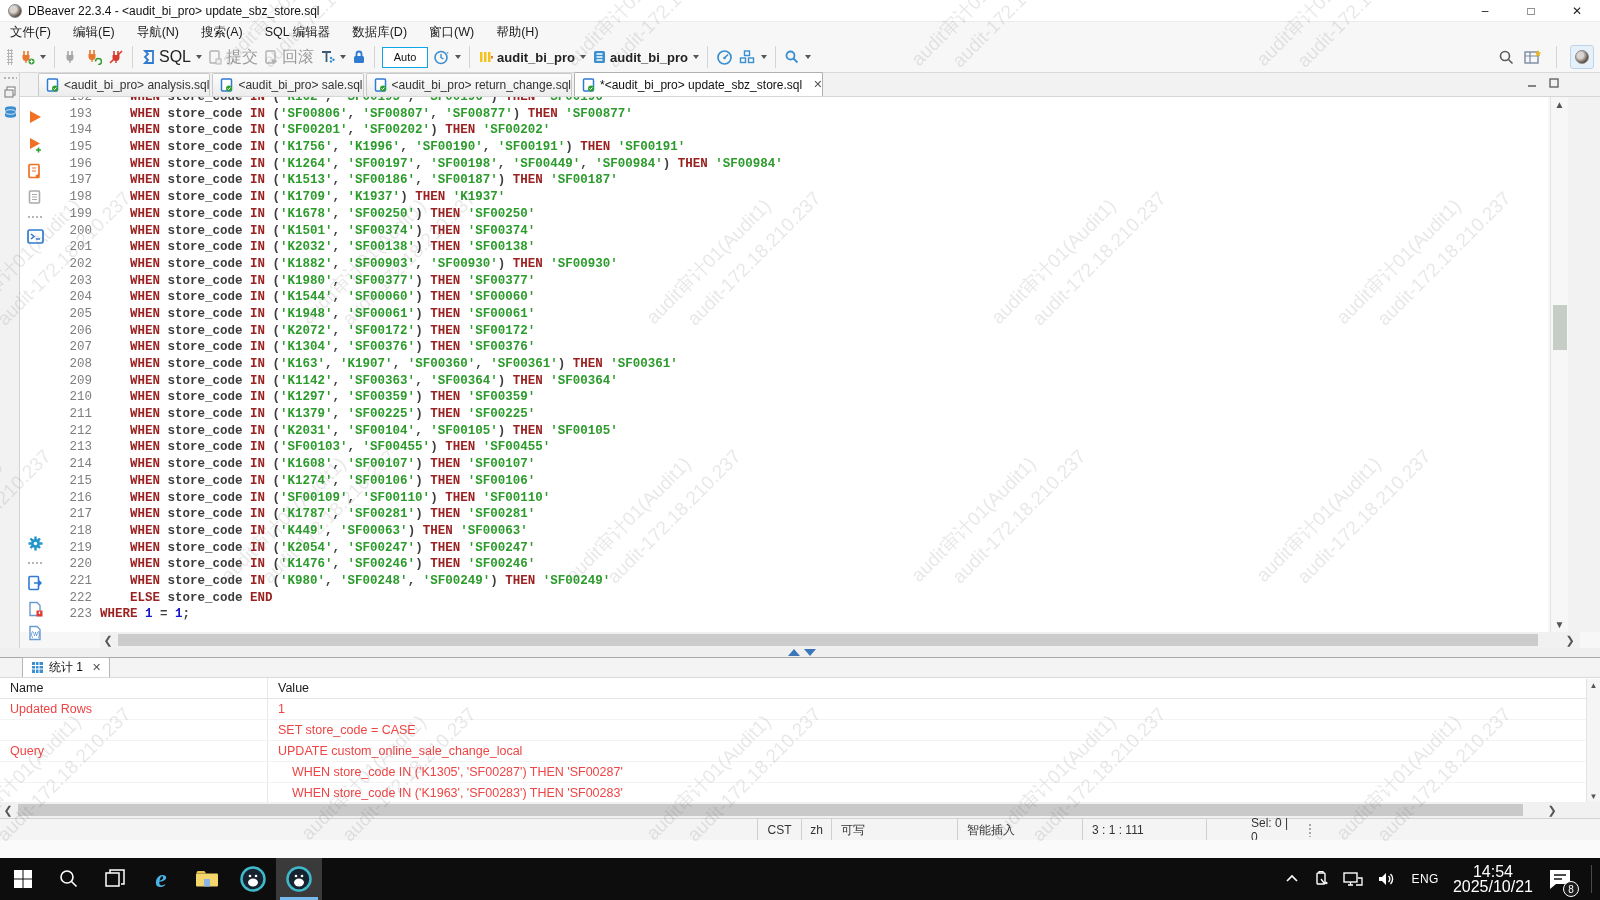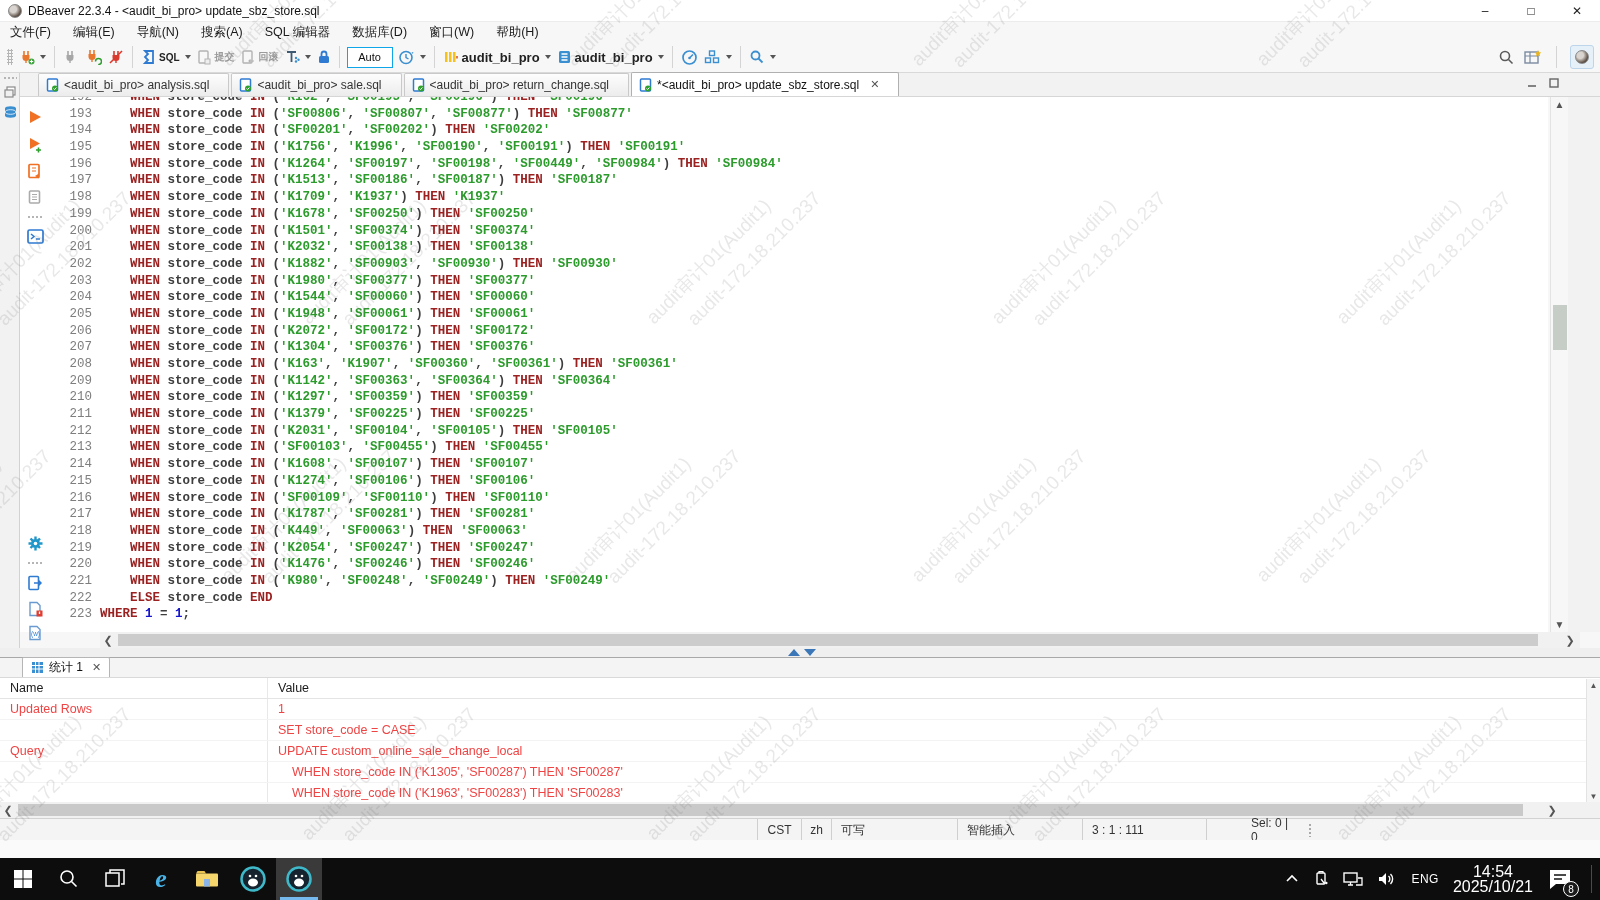--- a/index.html
+++ b/index.html
@@ -23,33 +23,33 @@
 
   
   .toolbar { position:absolute; left:0; top:42px; width:1600px; height:31px; background:#f7f7f7;
     border-bottom:1px solid #d9d9d9; display:flex; align-items:center; padding-left:4px; font-size:13px; color:#222;}
   .tb-sep { width:1px; height:22px; background:#d4d4d4; margin:0 5px; }
   .tb-handle { width:6px; height:16px; margin:0 3px;
     background-image:radial-gradient(#b5b5b5 1px, transparent 1.2px); background-size:3px 3px; }
   .tb-item { display:flex; align-items:center; gap:3px; padding:2px 3px; border-radius:2px; }
   .caret { width:0; height:0; border-left:3.5px solid transparent; border-right:3.5px solid transparent;
     border-top:4px solid #555; margin-left:2px; }
-  .tb-label { font-size:10px;font-weight:bold; }
+  .tb-label { font-size:16px; }
   .tb-label.dis { color:#9b9b9b; }
   .tb-label.db { font-weight:bold; font-size:13px; }
   .auto-box { width:46px; height:21px; border:1px solid #0ea5e9; background:#fff; display:flex;
     align-items:center; justify-content:center; font-size:11px; color:#111; margin:0 2px; }
   .toolbar-right { position:absolute; right:6px; top:3px; display:flex; align-items:center; gap:8px; }
   .persp { width:24px; height:24px; display:flex; align-items:center; justify-content:center;
     border:1px solid #bcd5ea; background:#e6f0f8; border-radius:3px; }
 
   
   .tabbar { position:absolute; left:20px; top:73px; width:1580px; height:24px; background:#f2f2f2;
     border-bottom:1px solid #d6d6d6; display:flex; align-items:flex-end; padding-left:18px; }
-  .etab { display:flex; align-items:center; gap:5px; height:23px; padding:0 19px 0 7px; font-size:12px;
+  .etab { display:flex; align-items:center; gap:5px; height:23px; padding:0 0 0 7px; font-size:12px;
     color:#333; background:linear-gradient(#fdfdfd,#ececec); border:1px solid #c9c9c9; border-bottom:none;
     margin-right:2px; border-radius:2px 2px 0 0; white-space:nowrap; }
   .etab.active { background:#ffffff; color:#111; height:24px; border-color:#b0b0b0; }
   .etab .close { margin-left:6px; color:#555; font-size:11px; }
   .pane-btns { position:absolute; right:40px; top:4px; display:flex; gap:10px; color:#666; }
 
   
   .leftstrip { position:absolute; left:0; top:73px; width:20px; height:584px; background:#f2f2f2;
     border-right:1px solid #d2d2d2; }
   .strip-icon { position:absolute; left:3px; }

